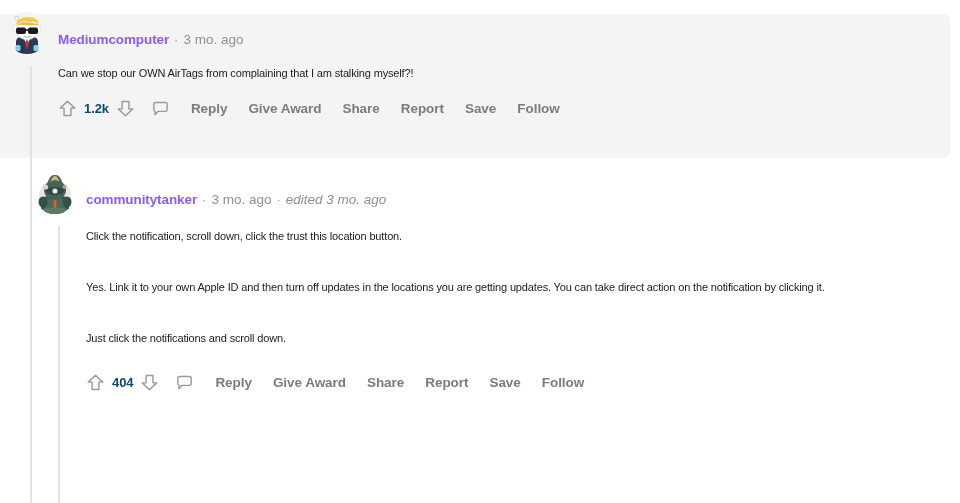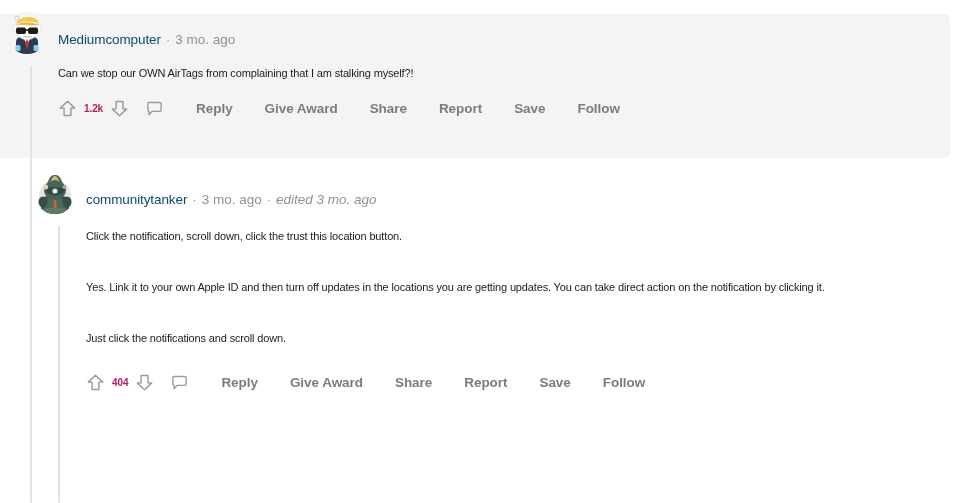--- a/index.html
+++ b/index.html
@@ -80,22 +80,22 @@
   
   .cmt-header {
     height: 22px;
     display: flex;
     align-items: center;
     font-size: 13.5px;
     white-space: nowrap;
     padding-top: 16px;
   }
   .cmt-author {
-    font-weight: 400;
-    color: #0c4a6e;
+    font-weight: 700;
+    color: #8b5cf6;
     letter-spacing: -0.1px;
   }
   .cmt-dot {
     color: #9b9b9b;
     margin: 0 5px;
     font-size: 13px;
   }
   .cmt-time {
     color: #909090;
     font-weight: 400;
@@ -136,44 +136,44 @@
   .comment-top .actions { margin-top: 13px; }
   .comment-nested .actions { margin-top: 22px; }
 
   .vote-arrow {
     width: 19px;
     height: 19px;
     display: block;
     cursor: pointer;
   }
   .vote-count {
-    font-size: 10px;
+    font-size: 13px;
     font-weight: 700;
-    color: #be185d;
+    color: #0c4a6e;
     margin: 0 7px;
     letter-spacing: -0.1px;
   }
   .icon-btn {
     display: flex;
     align-items: center;
     justify-content: center;
   }
   .bubble-icon {
     width: 19px;
     height: 19px;
     display: block;
     margin-left: 16px;
     margin-right: 0;
     cursor: pointer;
   }
   .action-link {
     font-size: 13.5px;
     font-weight: 700;
     color: #7c7c7c;
-    margin-left: 32px;
+    margin-left: 21px;
     cursor: pointer;
     letter-spacing: -0.05px;
   }
   .action-link:first-of-type { margin-left: 16px; }
 </style>
 </head>
 <body>
 
 <div class="highlight-block"></div>
 

